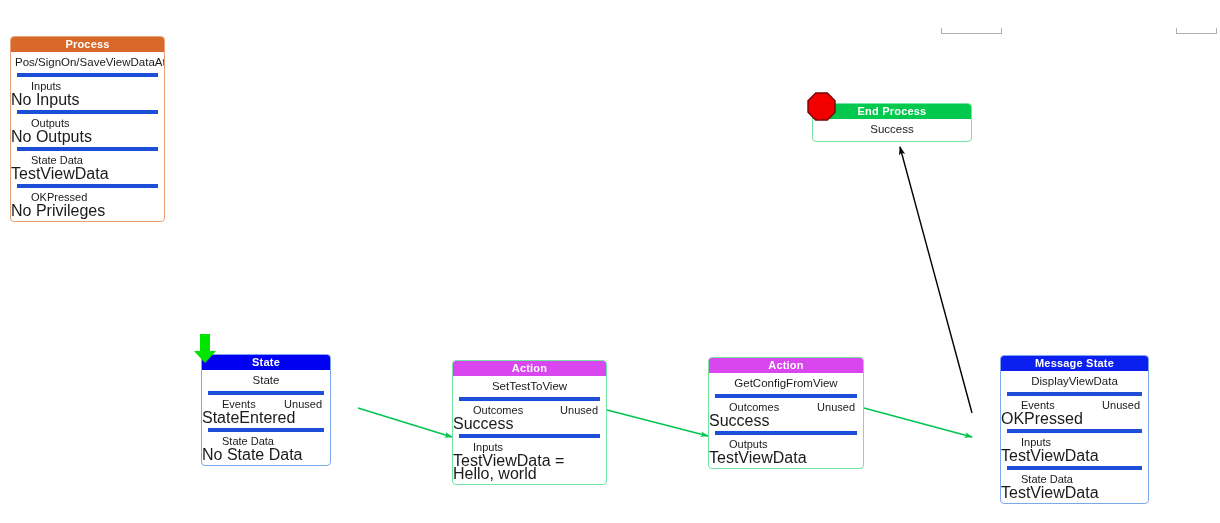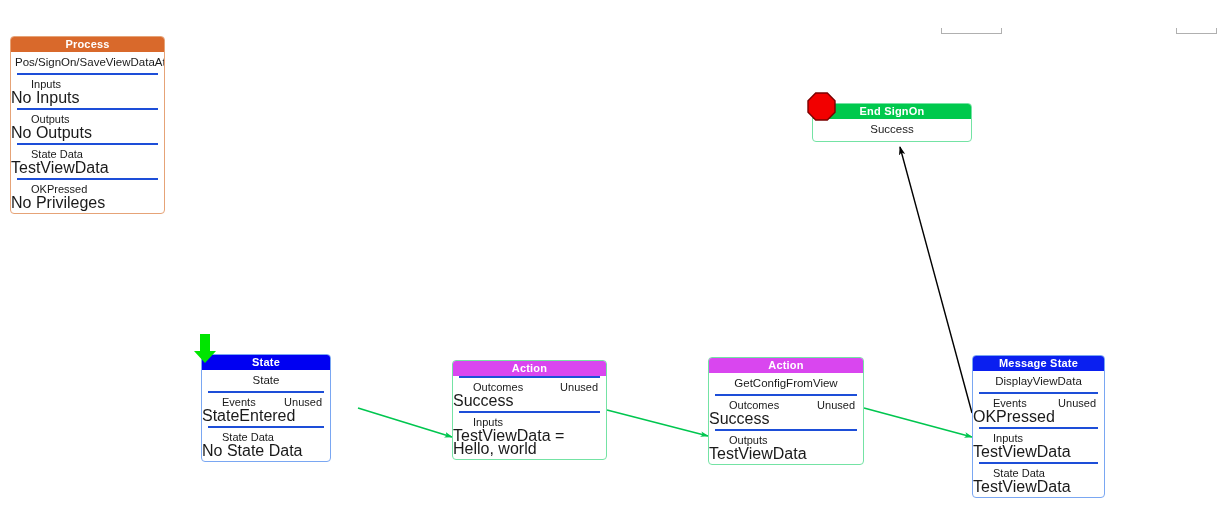--- a/index.html
+++ b/index.html
@@ -65,21 +65,21 @@
     letter-spacing: .2px;
   }
   .node-title {
     text-align: center;
     font-size: 11.5px;
     color: #1a1a1a;
     line-height: 14px;
     padding: 3px 4px 4px 4px;
   }
   .sect {
-    border-top: 2px solid #1d4ed8;
+    border-top: 4px solid #1d4ed8;
     margin: 0 6px;
     padding: 3px 0 4px 0;
   }
   .sect:first-of-type { border-top: none; }
   .sect-head {
     display: flex;
     justify-content: space-between;
     align-items: baseline;
     font-size: 11px;
     color: #1a1a1a;
@@ -118,23 +118,23 @@
   #state-node {
     left: 201px;
     top: 326px;
     width: 130px;
     border-color: #7aa7f2;
   }
   #state-node .node-header { background: #0000f2; }
 
   
   #message-state-node {
-    left: 972px;
+    left: 1000px;
     top: 327px;
-    width: 133px;
+    width: 149px;
     border-color: #7aa7f2;
   }
   #message-state-node .node-header { background: #0a1ff0; }
 
   
   .action-node { border-color: #74e3a4; }
   .action-node .node-header { background: #d946ef; }
   #action-node-1 { left: 452px; top: 332px; width: 155px; }
   #action-node-2 { left: 708px; top: 329px; width: 156px; }
 
@@ -213,21 +213,21 @@
     <div class="sect">
       <div class="sect-head">
         <span class="lbl">OKPressed</span>
         <span class="flag"></span>
       </div>
       <div class="sect-val">No Privileges</div>
     </div>
   </div>
 
   <div class="node" id="end-process-node">
-    <div class="node-header">End SignOn</div>
+    <div class="node-header">End Process</div>
     <div class="node-title">Success</div>
   </div>
 
   <svg id="stop-octagon" viewBox="0 0 29 29" width="29" height="29">
     <polygon points="8.7,1 20.3,1 28,8.7 28,20.3 20.3,28 8.7,28 1,20.3 1,8.7" fill="#f20000" stroke="#7a0000" stroke-width="1.4"></polygon>
   </svg>
 
   <div class="node" id="state-node">
     <div class="node-header">State</div>
     <div class="node-title">State</div>
@@ -248,20 +248,21 @@
       <div class="sect-val">No State Data</div>
     </div>
   </div>
 
   <svg id="start-arrow" viewBox="0 0 24 30" width="24" height="30">
     <polygon points="7,0 17,0 17,17 23,17 12,29 1,17 7,17" fill="#00e500"></polygon>
   </svg>
 
   <div class="node action-node" id="action-node-1">
     <div class="node-header">Action</div>
+    <div class="node-title">SetTestToView</div>
 
     <div class="sect">
       <div class="sect-head">
         <span class="lbl">Outcomes</span>
         <span class="flag">Unused</span>
       </div>
       <div class="sect-val">Success</div>
     </div>
 
     <div class="sect">

